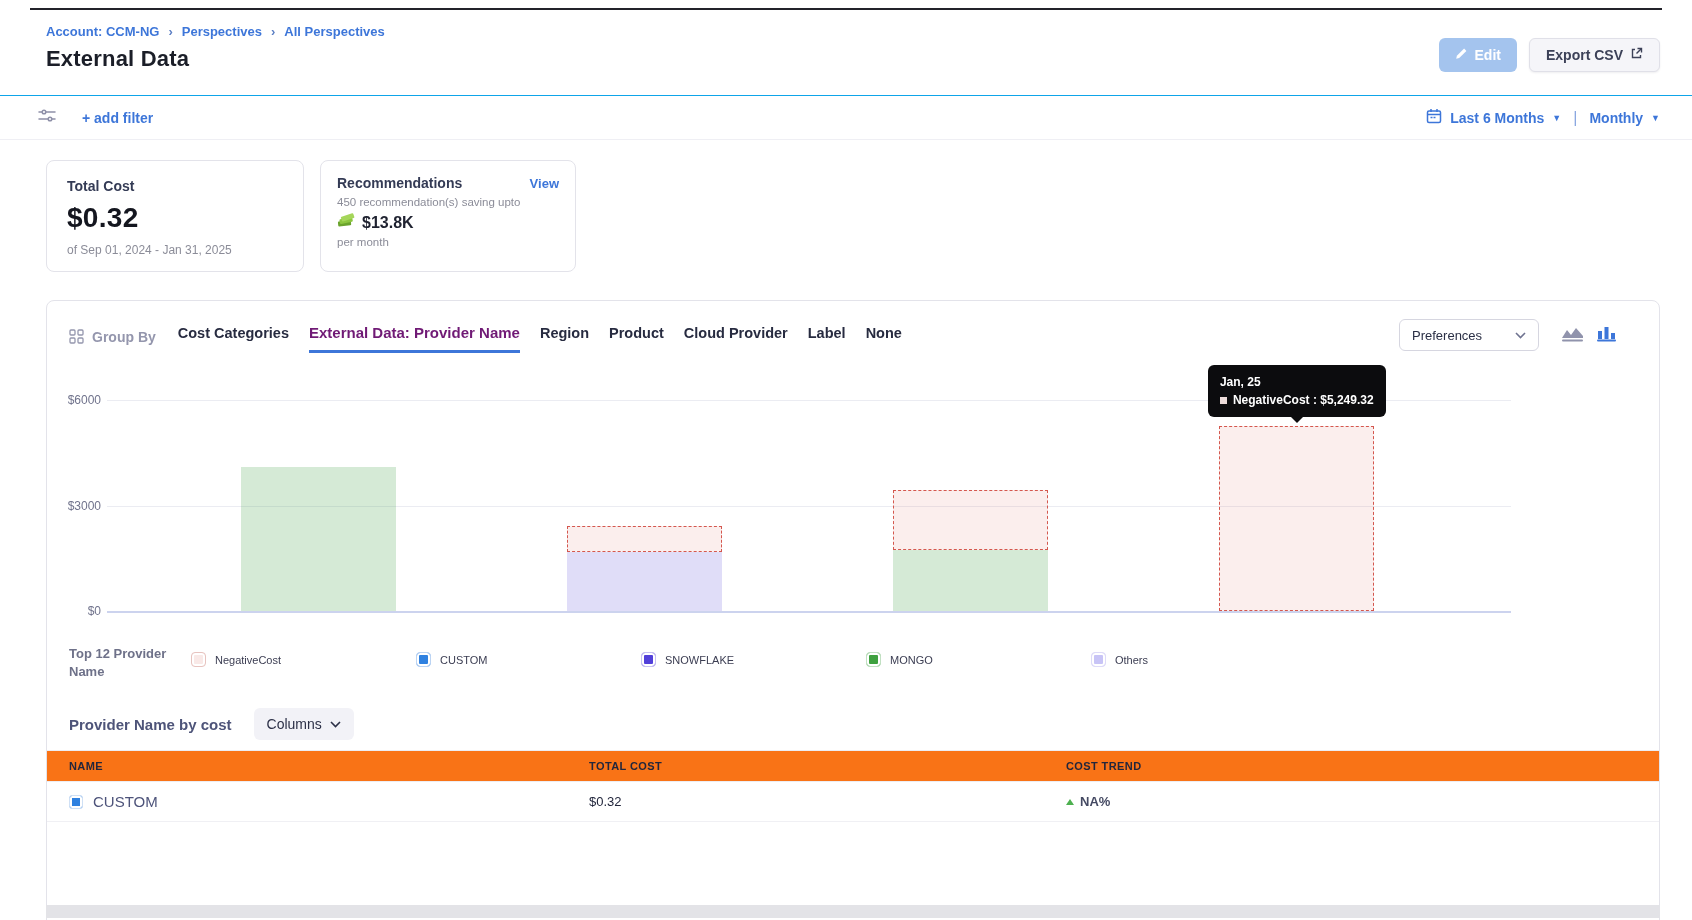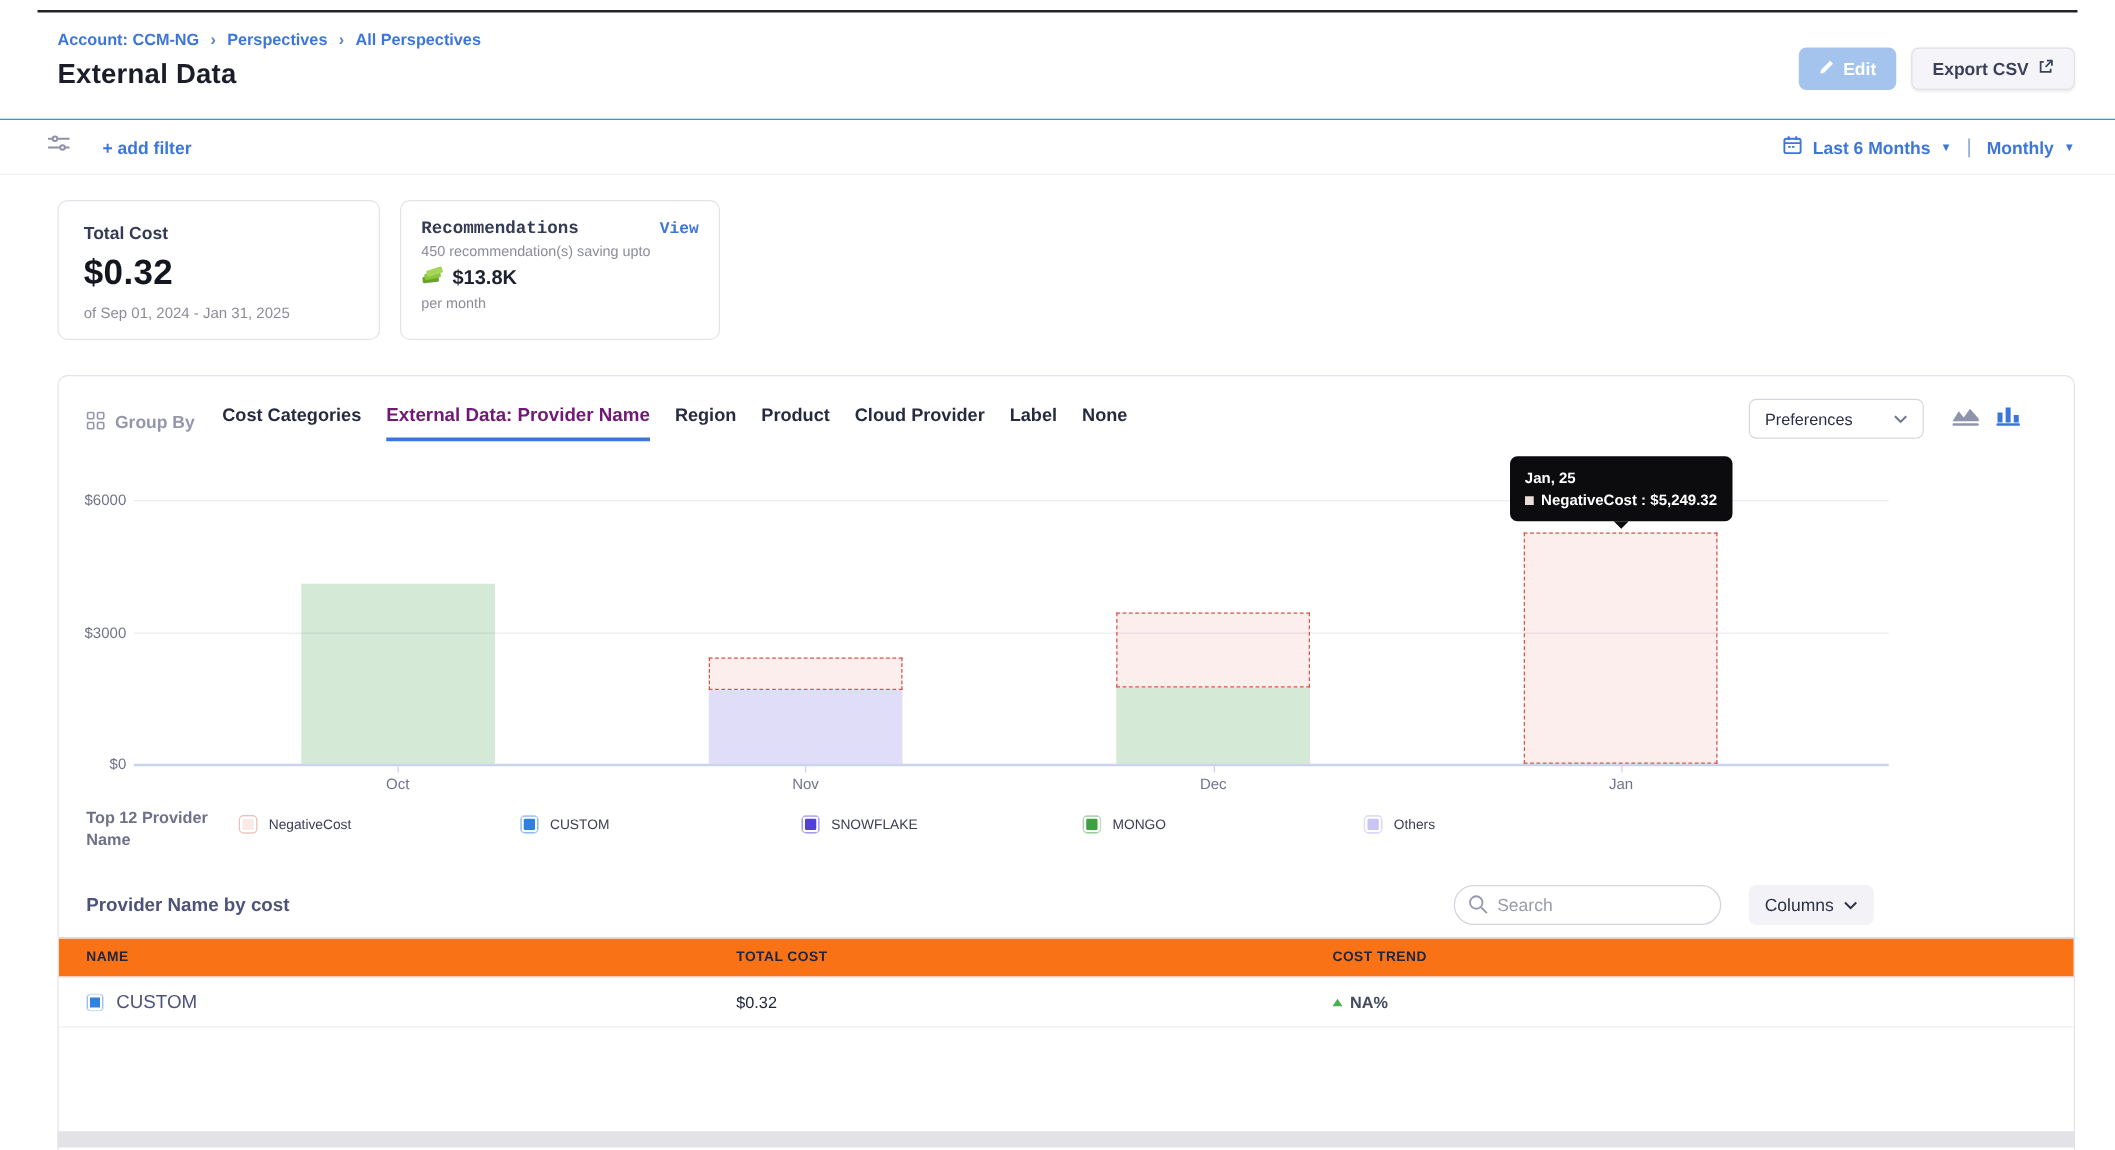--- a/index.html
+++ b/index.html
@@ -30,21 +30,21 @@
   .fb-sep { color:#8aa7e0; font-weight:400; font-size:16px; margin:0 4px; }
 
   
   .cards-row { position:absolute; top:160px; left:46px; display:flex; gap:16px; }
   .card { background:#fff; border:1px solid #e3e3ea; border-radius:8px; }
   .card-total { width:258px; height:112px; padding:17px 20px; }
   .card-label { font-size:14px; font-weight:700; color:#343b55; }
   .card-value { font-size:28px; font-weight:800; color:#14161f; margin-top:8px; letter-spacing:.3px; }
   .card-period { font-size:12px; color:#8b8c98; margin-top:9px; }
   .card-reco { width:256px; height:112px; padding:14px 16px; }
-  .reco-top { display:flex; justify-content:space-between; align-items:baseline;font-family:Liberation Mono, monospace; }
+  .reco-top { display:flex; justify-content:space-between; align-items:baseline; }
   .reco-view { font-size:13px; font-weight:600; color:#3d76d9; cursor:pointer; text-decoration:none; }
   .reco-sub { font-size:11.5px; color:#8b8c98; margin-top:5px; }
   .reco-save { display:flex; align-items:center; gap:7px; margin-top:5px; font-size:16px; font-weight:700; color:#1f2230; }
   .reco-per { font-size:11.5px; color:#8b8c98; margin-top:4px; }
 
   
   .main-card { position:absolute; top:300px; left:46px; right:32px; height:660px; background:#fff;
                border:1px solid #e3e3ea; border-radius:8px; overflow:hidden; }
   .groupby-row { display:flex; align-items:center; padding:18px 43px 0 22px; }
   .gb-label { display:flex; gap:8px; color:#9496ad; font-size:14px; font-weight:600; margin-right:22px; }
@@ -268,30 +268,20 @@
             <span class="tt-square"></span><span>NegativeCost</span><span> : </span><span>$5,249.32</span>
           </div>
         </div>
       <div class="bar-seg" style="left: 85.625px; width: 155px; bottom: 0px; height: 144.121px; background: rgba(66, 160, 67, 0.22);"></div>
           <div class="bar-seg" style="left: 411.875px; width: 155px; bottom: 0px; height: 59.4061px; background: rgba(82, 64, 217, 0.18);"></div>
           <div class="bar-seg" style="left: 411.875px; width: 155px; bottom: 59.4061px; height: 25.1333px; background: rgba(214, 87, 78, 0.1); border: 1.5px dashed rgb(212, 87, 78);"></div>
           <div class="bar-seg" style="left: 738.125px; width: 155px; bottom: 0px; height: 61.1636px; background: rgba(66, 160, 67, 0.22);"></div>
           <div class="bar-seg" style="left: 738.125px; width: 155px; bottom: 61.1636px; height: 60.2848px; background: rgba(214, 87, 78, 0.1); border: 1.5px dashed rgb(212, 87, 78);"></div>
           <div class="bar-seg" style="left: 1064.38px; width: 155px; bottom: 0px; height: 184.522px; background: rgba(214, 87, 78, 0.1); border: 1.5px dashed rgb(212, 87, 78);"></div>
         </div>
-      <div class="x-axis">
-          <div class="xtick-mark" style="left: 163.125px;"></div>
-          <div class="xtick-label" style="left: 163.125px;">Oct</div>
-          <div class="xtick-mark" style="left: 489.375px;"></div>
-          <div class="xtick-label" style="left: 489.375px;">Nov</div>
-          <div class="xtick-mark" style="left: 815.625px;"></div>
-          <div class="xtick-label" style="left: 815.625px;">Dec</div>
-          <div class="xtick-mark" style="left: 1141.88px;"></div>
-          <div class="xtick-label" style="left: 1141.88px;">Jan</div>
-        </div>
     </div>
 
     <div class="legend-row">
       <div class="legend-title">Top 12 Provider Name</div>
       <div class="legend-items">
           <div class="legend-item">
             <div class="swatch" style="background: rgb(249, 233, 231); border: 1px solid rgb(231, 195, 191);"></div>
             <div class="legend-label">NegativeCost</div>
           </div>
           <div class="legend-item">
@@ -308,29 +298,20 @@
           </div>
           <div class="legend-item">
             <div class="swatch" style="background: rgb(200, 196, 246); border: 1px solid rgb(222, 219, 248);"></div>
             <div class="legend-label">Others</div>
           </div>
         </div>
     </div>
 
     <div class="table-toolbar">
       <div class="table-title">Provider Name by cost</div>
-      <div class="search-box">
-        <span class="search-icon-wrap">
-          <svg width="17" height="17" viewBox="0 0 17 17" fill="none" stroke="#9699ad" stroke-width="1.5">
-              <circle cx="7" cy="7" r="5"></circle>
-              <line x1="11" y1="11" x2="15.5" y2="15.5"></line>
-            </svg>
-        </span>
-        <input type="text" placeholder="Search" style="">
-      </div>
       <button class="columns-btn">
         <span>Columns</span>
         <svg width="11" height="7" viewBox="0 0 11 7" fill="none" stroke="#2c3047" stroke-width="1.6">
             <path d="M1 1l4.5 4.5L10 1"></path>
           </svg>
       </button>
     </div>
 
     <div class="grid-table">
       <div class="t-head">

